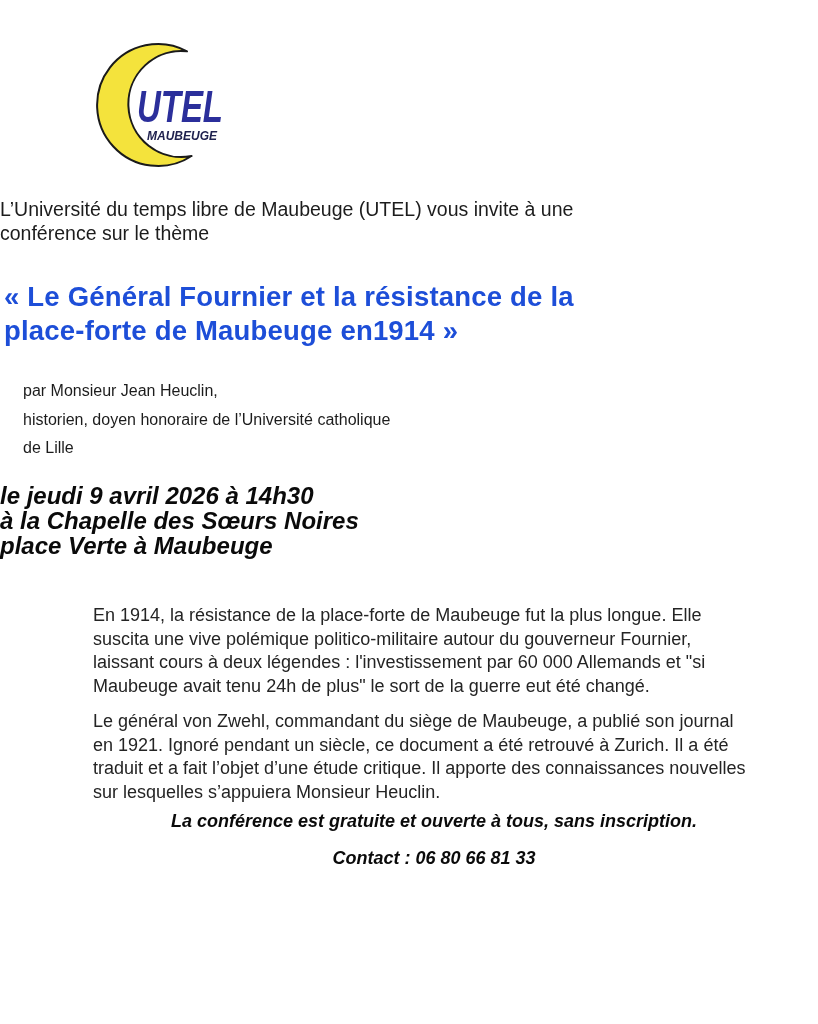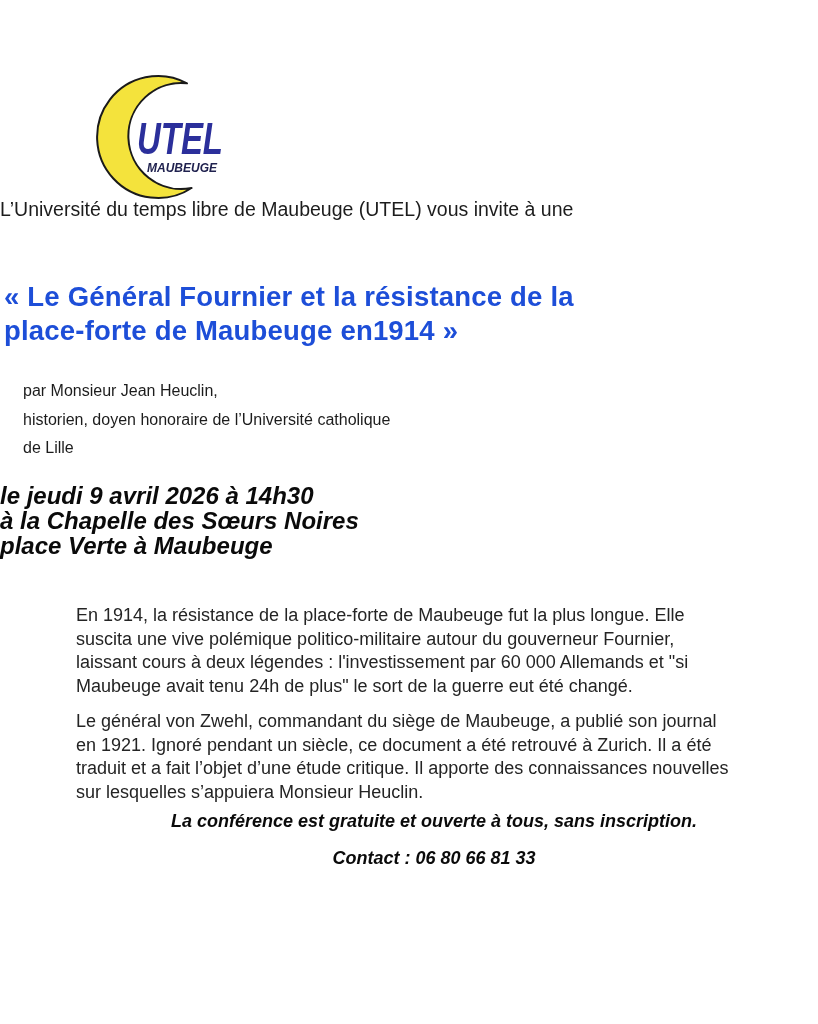--- a/index.html
+++ b/index.html
@@ -8,21 +8,21 @@
     width: 818px;
     height: 1024px;
     background: #ffffff;
     font-family: "Liberation Sans", sans-serif;
     color: #1a1a1a;
     overflow: hidden;
   }
   .logo {
     position: absolute;
     left: 94px;
-    top: 72px;
+    top: 40px;
     width: 150px;
     height: 132px;
   }
   .logo svg { display: block; width: 100%; height: 100%; }
   .logo-acronym {
     font-family: "Liberation Sans", sans-serif;
     font-weight: bold;
     font-style: italic;
     font-size: 44px;
   }
@@ -63,21 +63,21 @@
   .event {
     top: 483px;
     font-size: 24px;
     font-weight: bold;
     font-style: italic;
     line-height: 25px;
     color: #0a0a0a;
   }
   .para {
     position: absolute;
-    left: 76px;
+    left: 93px;
     width: 658px;
     margin: 0;
     font-size: 18px;
     line-height: 23.5px;
     color: #242424;
     text-align: left;
   }
   .para-1 { top: 604px; }
   .para-2 { top: 710px; }
   .footer-line {
@@ -101,20 +101,21 @@
   <div class="logo">
     <svg viewBox="0 0 150 132" xmlns="http://www.w3.org/2000/svg">
       <path d="M 93 11.3 A 61 61 0 1 0 97.6 116 A 53 53 0 1 1 93 11.3 Z" stroke="#1a1a1a" stroke-width="2" stroke-linejoin="round" fill="#F4E33C"></path>
       <text class="logo-acronym" x="43" y="82" textLength="86" lengthAdjust="spacingAndGlyphs" fill="#2B2F9B">UTEL</text>
       <text class="logo-city" x="53" y="100" textLength="70" lengthAdjust="spacingAndGlyphs" fill="#20224F">MAUBEUGE</text>
     </svg>
   </div>
 
   <div class="centered-block intro">
     <div>L’Université du temps libre de Maubeuge (UTEL) vous invite à une</div>
+    <div>conférence sur le thème</div>
   </div>
 
   <h1 class="centered-block title">
     <div>« Le Général Fournier et la résistance de la</div>
     <div>place-forte de Maubeuge en1914 »</div>
   </h1>
 
   <div class="centered-block speaker">
     <div>par Monsieur Jean Heuclin,</div>
     <div>historien, doyen honoraire de l’Université catholique</div>

